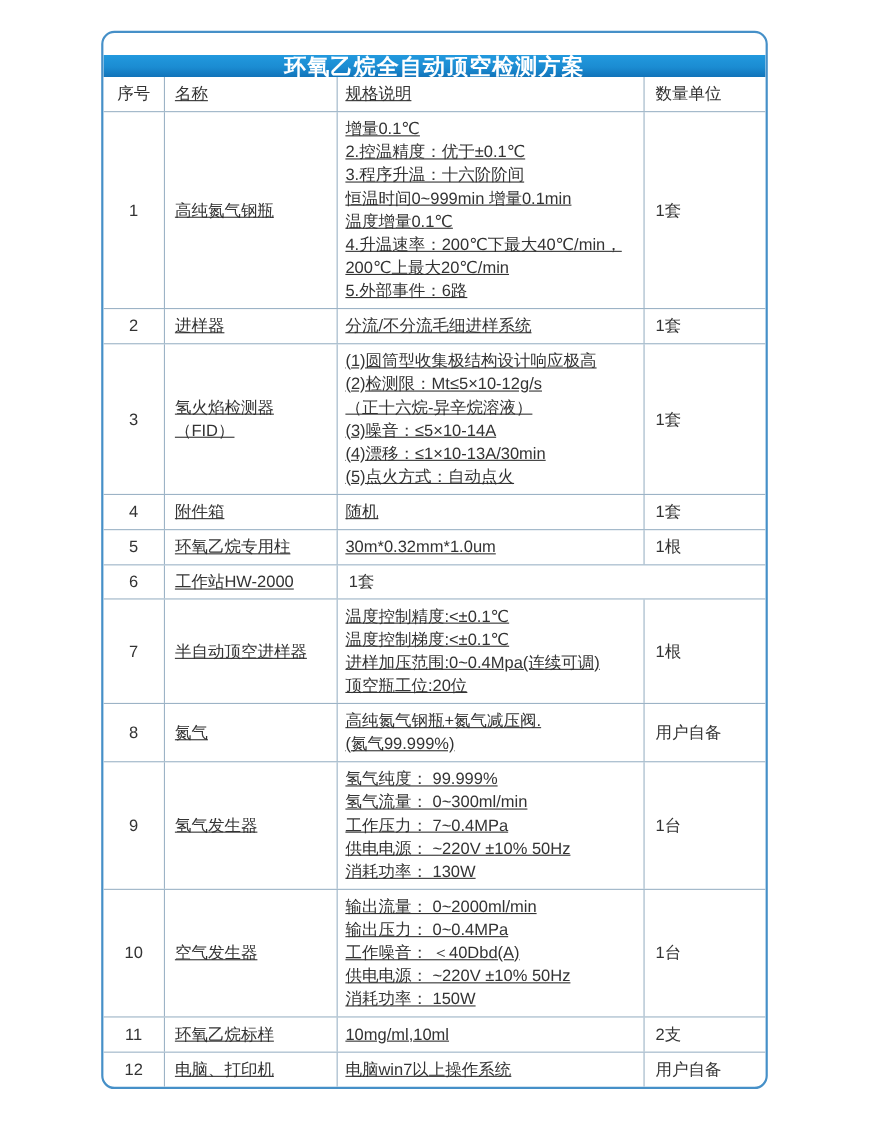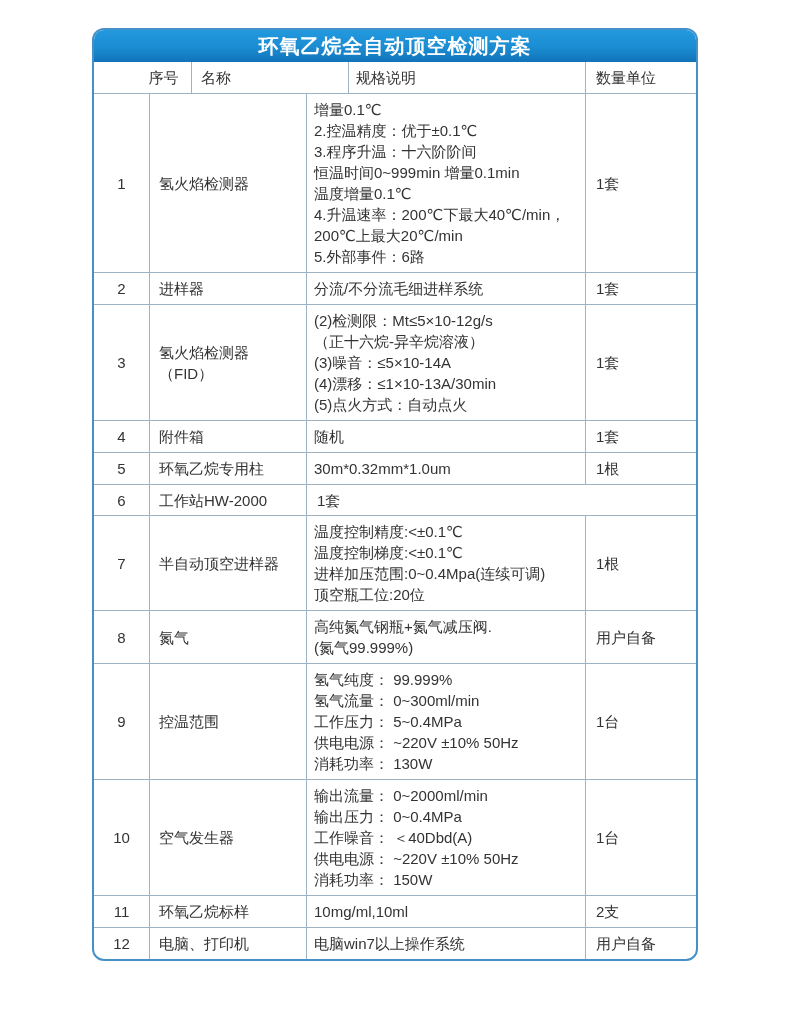--- a/index.html
+++ b/index.html
@@ -19,74 +19,76 @@
     position: absolute;
     left: 92px;
     top: 28px;
     width: 606px;
     border: 2px solid #4690c8;
     border-radius: 12px;
     overflow: hidden;
     background: #ffffff;
   }
   .title-bar {
-    height: 32px;
+    height: 20px;
     background: linear-gradient(180deg, #2299de 0%, #1b8cd2 55%, #1173b9 100%);
     color: #ffffff;
     font-size: 20px;
     font-weight: bold;
     display: flex;
     align-items: center;
     justify-content: center;
     letter-spacing: 1px;
+    margin-top: 20px;
   }
   .t-row {
     display: grid;
     grid-template-columns: 56px 157px 1fr 110px;
     border-top: 1px solid #9cb3c6;
     color: #333333;
     font-size: 15px;
     line-height: 21px;
   }
-  .t-row.header { border-top: none; margin-left: 42px; }
+  .t-row.header { border-top: none; }
   .cell {
     border-right: 1px solid #9cb3c6;
     display: flex;
     align-items: center;
     padding: 4px 6px;
     min-height: 30px;
   }
   .cell:last-child { border-right: none; }
   .cell.no { justify-content: center; padding: 4px 2px; }
-  .cell.name { padding-left: 9px; }
+  .cell.name { padding-left: 9px; text-decoration: underline; }
   .cell.spec {
     flex-direction: column;
     align-items: flex-start;
     justify-content: center;
     padding: 5px 4px 5px 7px;
+    text-decoration: underline;
   }
   .cell.qty { padding-left: 10px; }
   .spec-line { display: block; white-space: nowrap; }
 </style>
 </head>
 <body>
 
 <div class="page">
   <div class="spec-table">
     <div class="title-bar">环氧乙烷全自动顶空检测方案</div>
     <div class="t-row header">
       <div class="cell no">序号</div>
       <div class="cell name">名称</div>
       <div class="cell spec">规格说明</div>
       <div class="cell qty">数量单位</div>
     </div>
     <div id="rows-container">
   <div class="t-row">
     <div class="cell no">1</div>
-    <div class="cell name">氢火焰检测器</div>
+    <div class="cell name">高纯氮气钢瓶</div>
     <div class="cell spec">
             <span class="spec-line">增量0.1℃</span>
             <span class="spec-line">2.控温精度：优于±0.1℃</span>
             <span class="spec-line">3.程序升温：十六阶阶间</span>
             <span class="spec-line">恒温时间0~999min 增量0.1min</span>
             <span class="spec-line">温度增量0.1℃</span>
             <span class="spec-line">4.升温速率：200℃下最大40℃/min，</span>
             <span class="spec-line">200℃上最大20℃/min</span>
             <span class="spec-line">5.外部事件：6路</span>
           </div>
@@ -99,20 +101,21 @@
     <div class="cell spec">
             <span class="spec-line">分流/不分流毛细进样系统</span>
           </div>
     <div class="cell qty">1套</div>
   </div>
 
   <div class="t-row">
     <div class="cell no">3</div>
     <div class="cell name">氢火焰检测器（FID）</div>
     <div class="cell spec">
+            <span class="spec-line">(1)圆筒型收集极结构设计响应极高</span>
             <span class="spec-line">(2)检测限：Mt≤5×10-12g/s</span>
             <span class="spec-line">（正十六烷-异辛烷溶液）</span>
             <span class="spec-line">(3)噪音：≤5×10-14A</span>
             <span class="spec-line">(4)漂移：≤1×10-13A/30min</span>
             <span class="spec-line">(5)点火方式：自动点火</span>
           </div>
     <div class="cell qty">1套</div>
   </div>
 
   <div class="t-row">
@@ -156,25 +159,25 @@
     <div class="cell name">氮气</div>
     <div class="cell spec">
             <span class="spec-line">高纯氮气钢瓶+氮气减压阀.</span>
             <span class="spec-line">(氮气99.999%)</span>
           </div>
     <div class="cell qty">用户自备</div>
   </div>
 
   <div class="t-row">
     <div class="cell no">9</div>
-    <div class="cell name">控温范围</div>
+    <div class="cell name">氢气发生器</div>
     <div class="cell spec">
             <span class="spec-line">氢气纯度： 99.999%</span>
             <span class="spec-line">氢气流量： 0~300ml/min</span>
-            <span class="spec-line">工作压力： 5~0.4MPa</span>
+            <span class="spec-line">工作压力： 7~0.4MPa</span>
             <span class="spec-line">供电电源： ~220V ±10% 50Hz</span>
             <span class="spec-line">消耗功率： 130W</span>
           </div>
     <div class="cell qty">1台</div>
   </div>
 
   <div class="t-row">
     <div class="cell no">10</div>
     <div class="cell name">空气发生器</div>
     <div class="cell spec">

